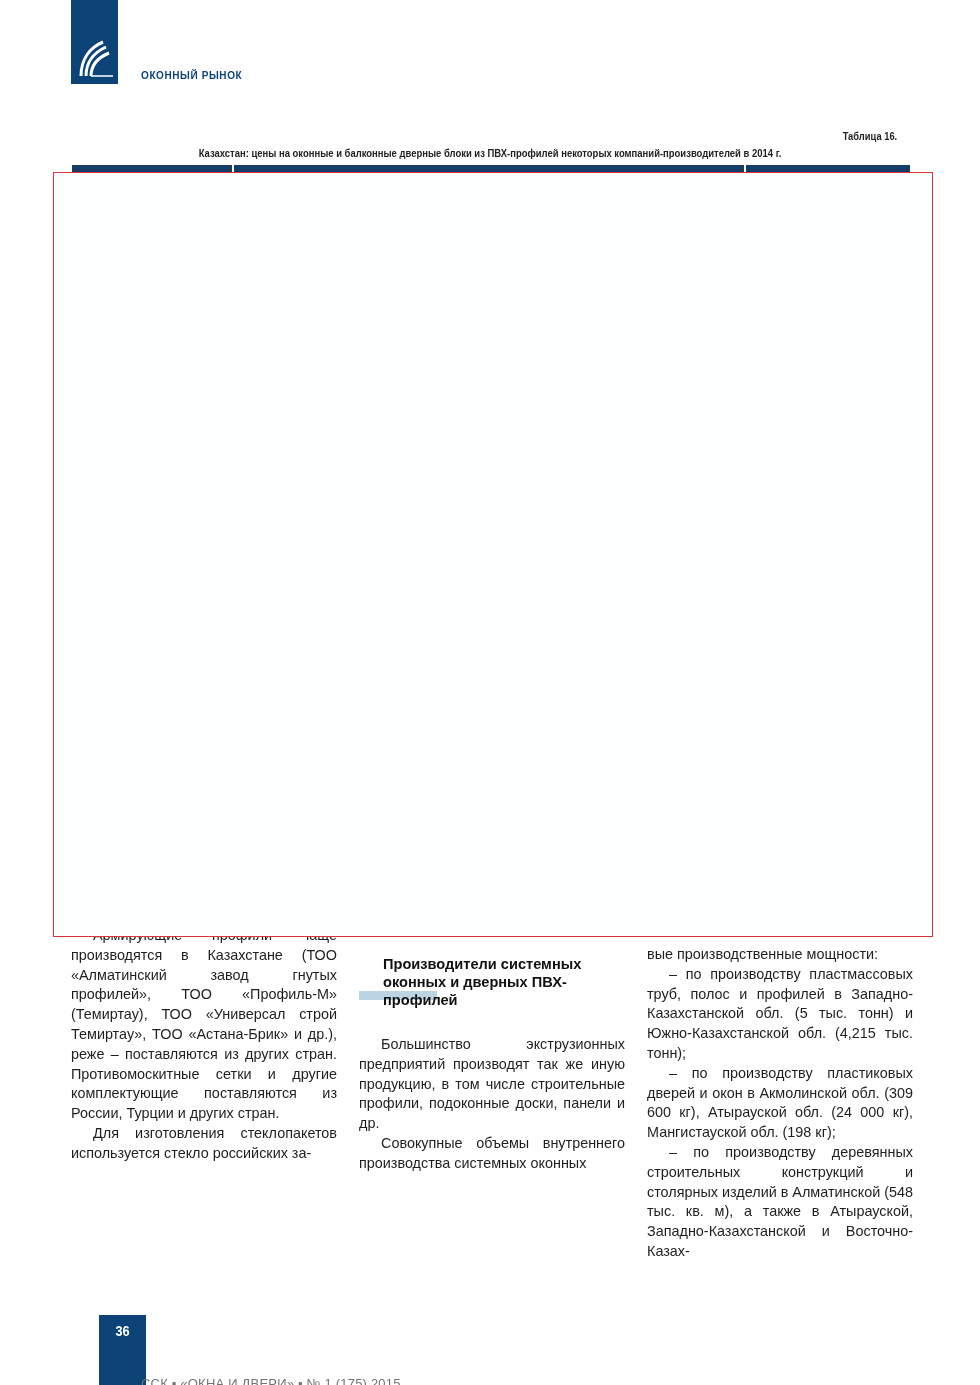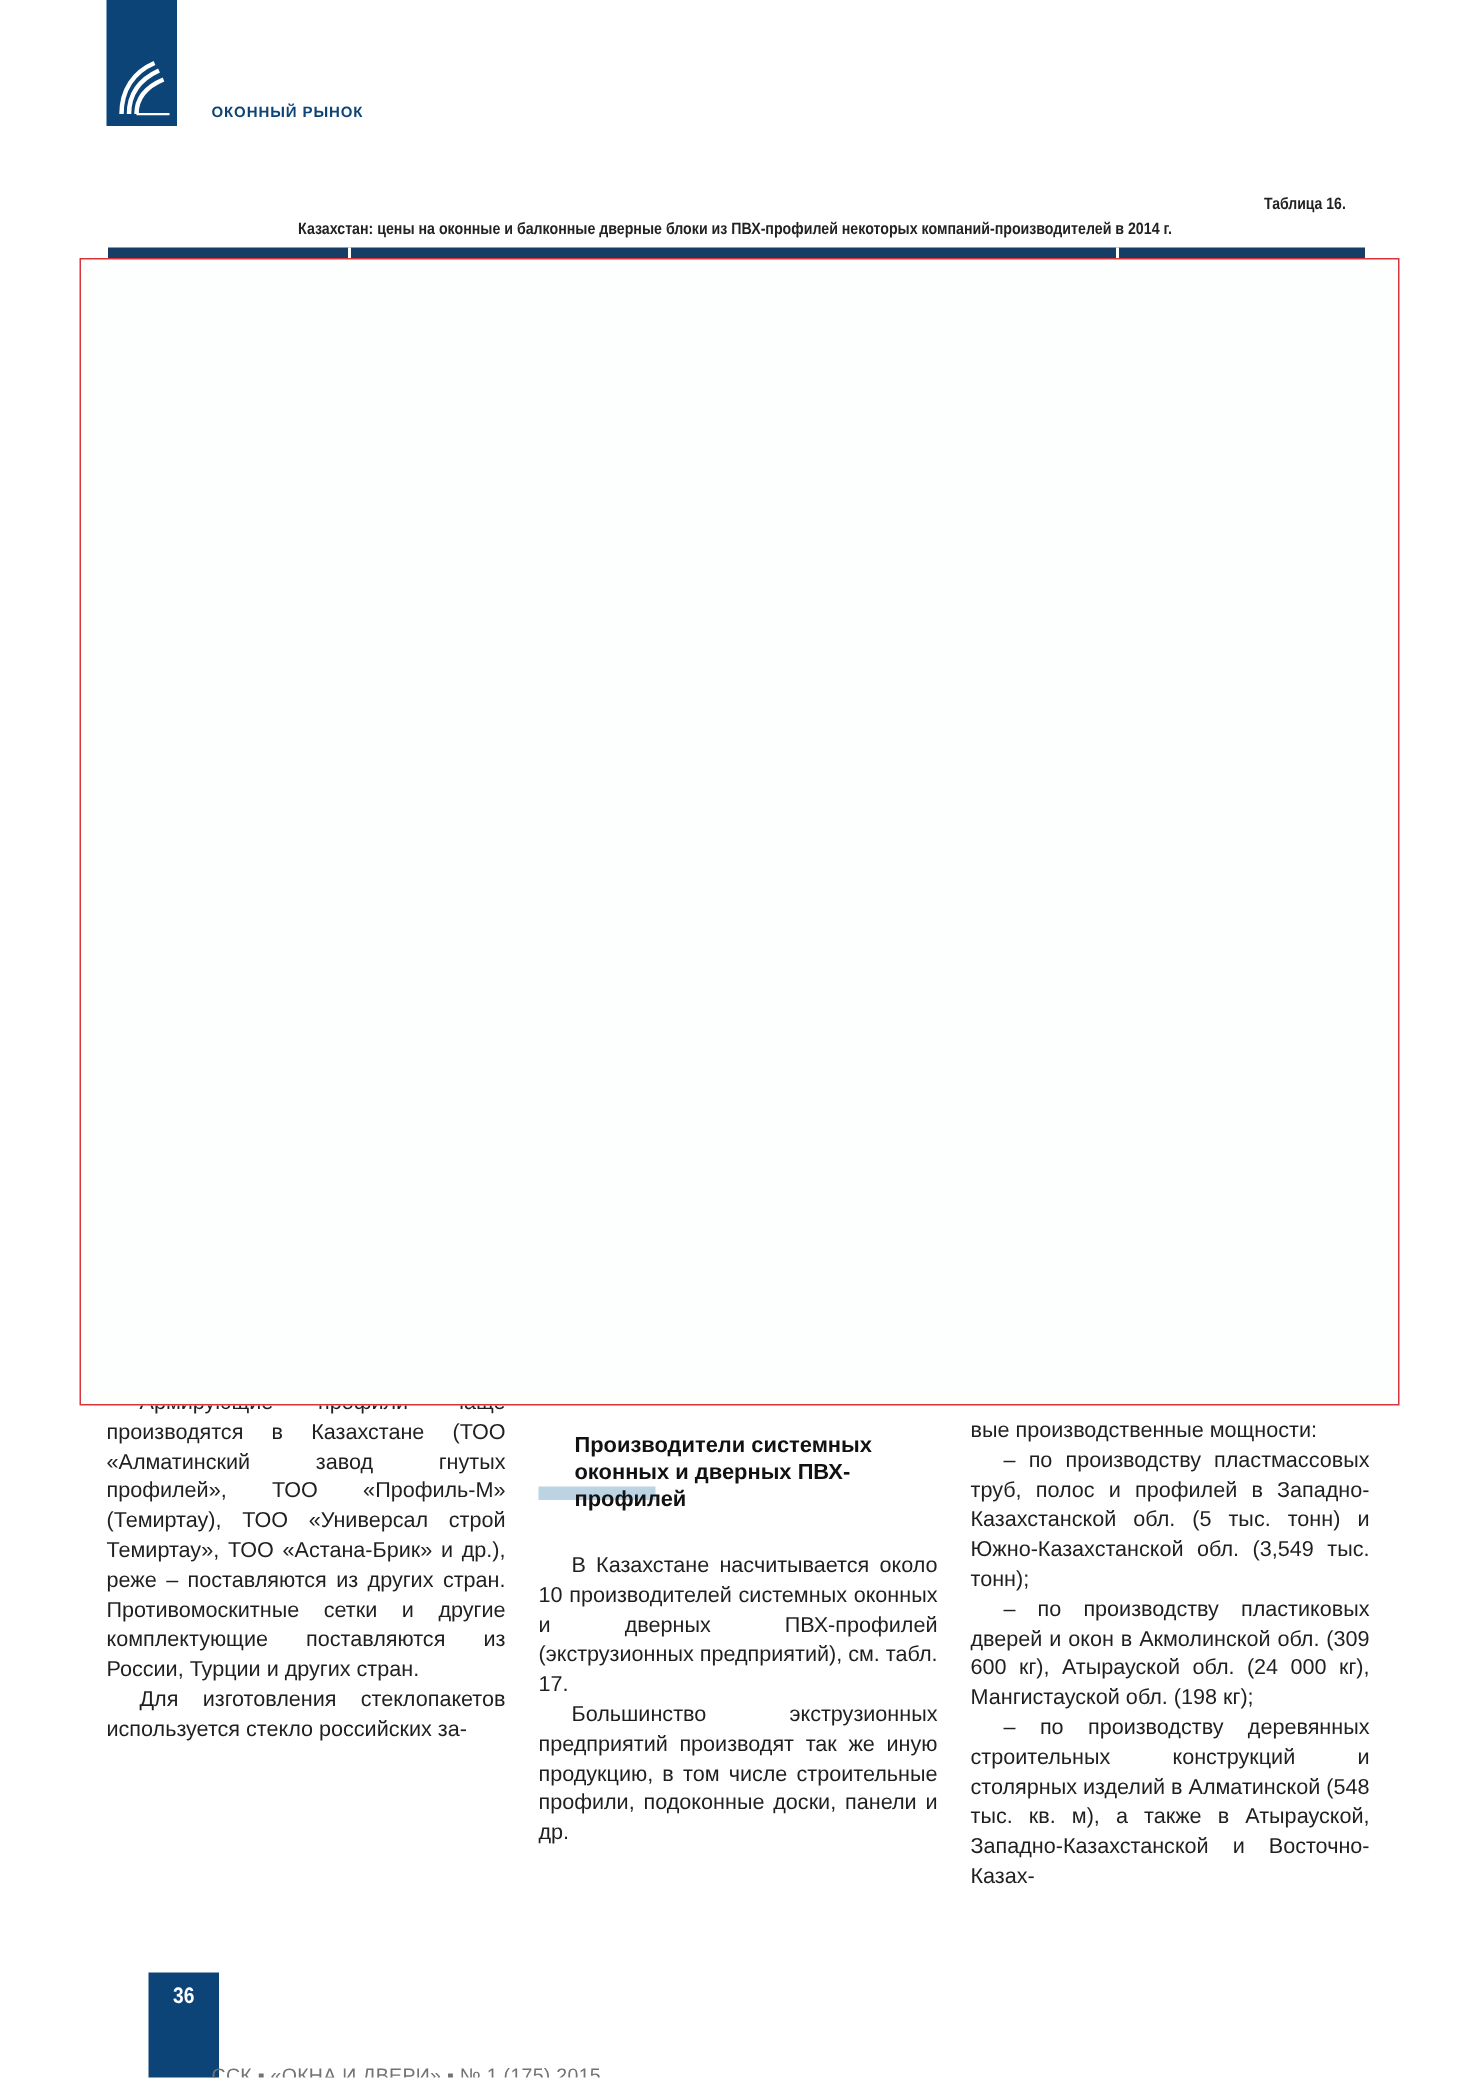--- a/index.html
+++ b/index.html
@@ -100,27 +100,27 @@
 <div class="col col-1">
   <p>Армирующие профили чаще производятся в Казахстане (ТОО «Алматинский завод гнутых профилей», ТОО «Профиль-М» (Темиртау), ТОО «Универсал строй Темиртау», ТОО «Астана-Брик» и др.), реже – поставляются из других стран. Противомоскитные сетки и другие комплектующие поставляются из России, Турции и других стран.</p>
   <p>Для изготовления стеклопакетов используется стекло российских за-</p>
 </div>
 
 <div class="col col-2">
   <div class="subhead">
     <span class="subhead-accent"></span>
     <span class="subhead-text">Производители системных оконных и дверных ПВХ-профилей</span>
   </div>
-  <p>В Казахстане насчитывается около 10 производителей системных оконных и дверных ПВХ-профилей (экструзионных предприятий), см. табл. 17.</p>
   <p>Большинство экструзионных предприятий производят так же иную продукцию, в том числе строительные профили, подоконные доски, панели и др.</p>
+  <p>Совокупные объемы внутреннего производства системных оконных</p>
 </div>
 
 <div class="col col-3">
   <p class="noindent" style="margin-top:19px">вые производственные мощности:</p>
-  <p>– по производству пластмассовых труб, полос и профилей в Западно-Казахстанской обл. (5 тыс. тонн) и Южно-Казахстанской обл. (3,549 тыс. тонн);</p>
+  <p>– по производству пластмассовых труб, полос и профилей в Западно-Казахстанской обл. (5 тыс. тонн) и Южно-Казахстанской обл. (4,215 тыс. тонн);</p>
   <p>– по производству пластиковых дверей и окон в Акмолинской обл. (309 600 кг), Атырауской обл. (24 000 кг), Мангистауской обл. (198 кг);</p>
   <p>– по производству деревянных строительных конструкций и столярных изделий в Алматинской (548 тыс. кв. м), а также в Атырауской, Западно-Казахстанской и Восточно-Казах-</p>
 </div>
 
 <div class="footer-block">
   <div class="page-number">36</div>
 </div>
 <div class="footer-text">ССК ▪ «ОКНА И ДВЕРИ» ▪ № 1 (175) 2015</div>
 
 </body></html>

